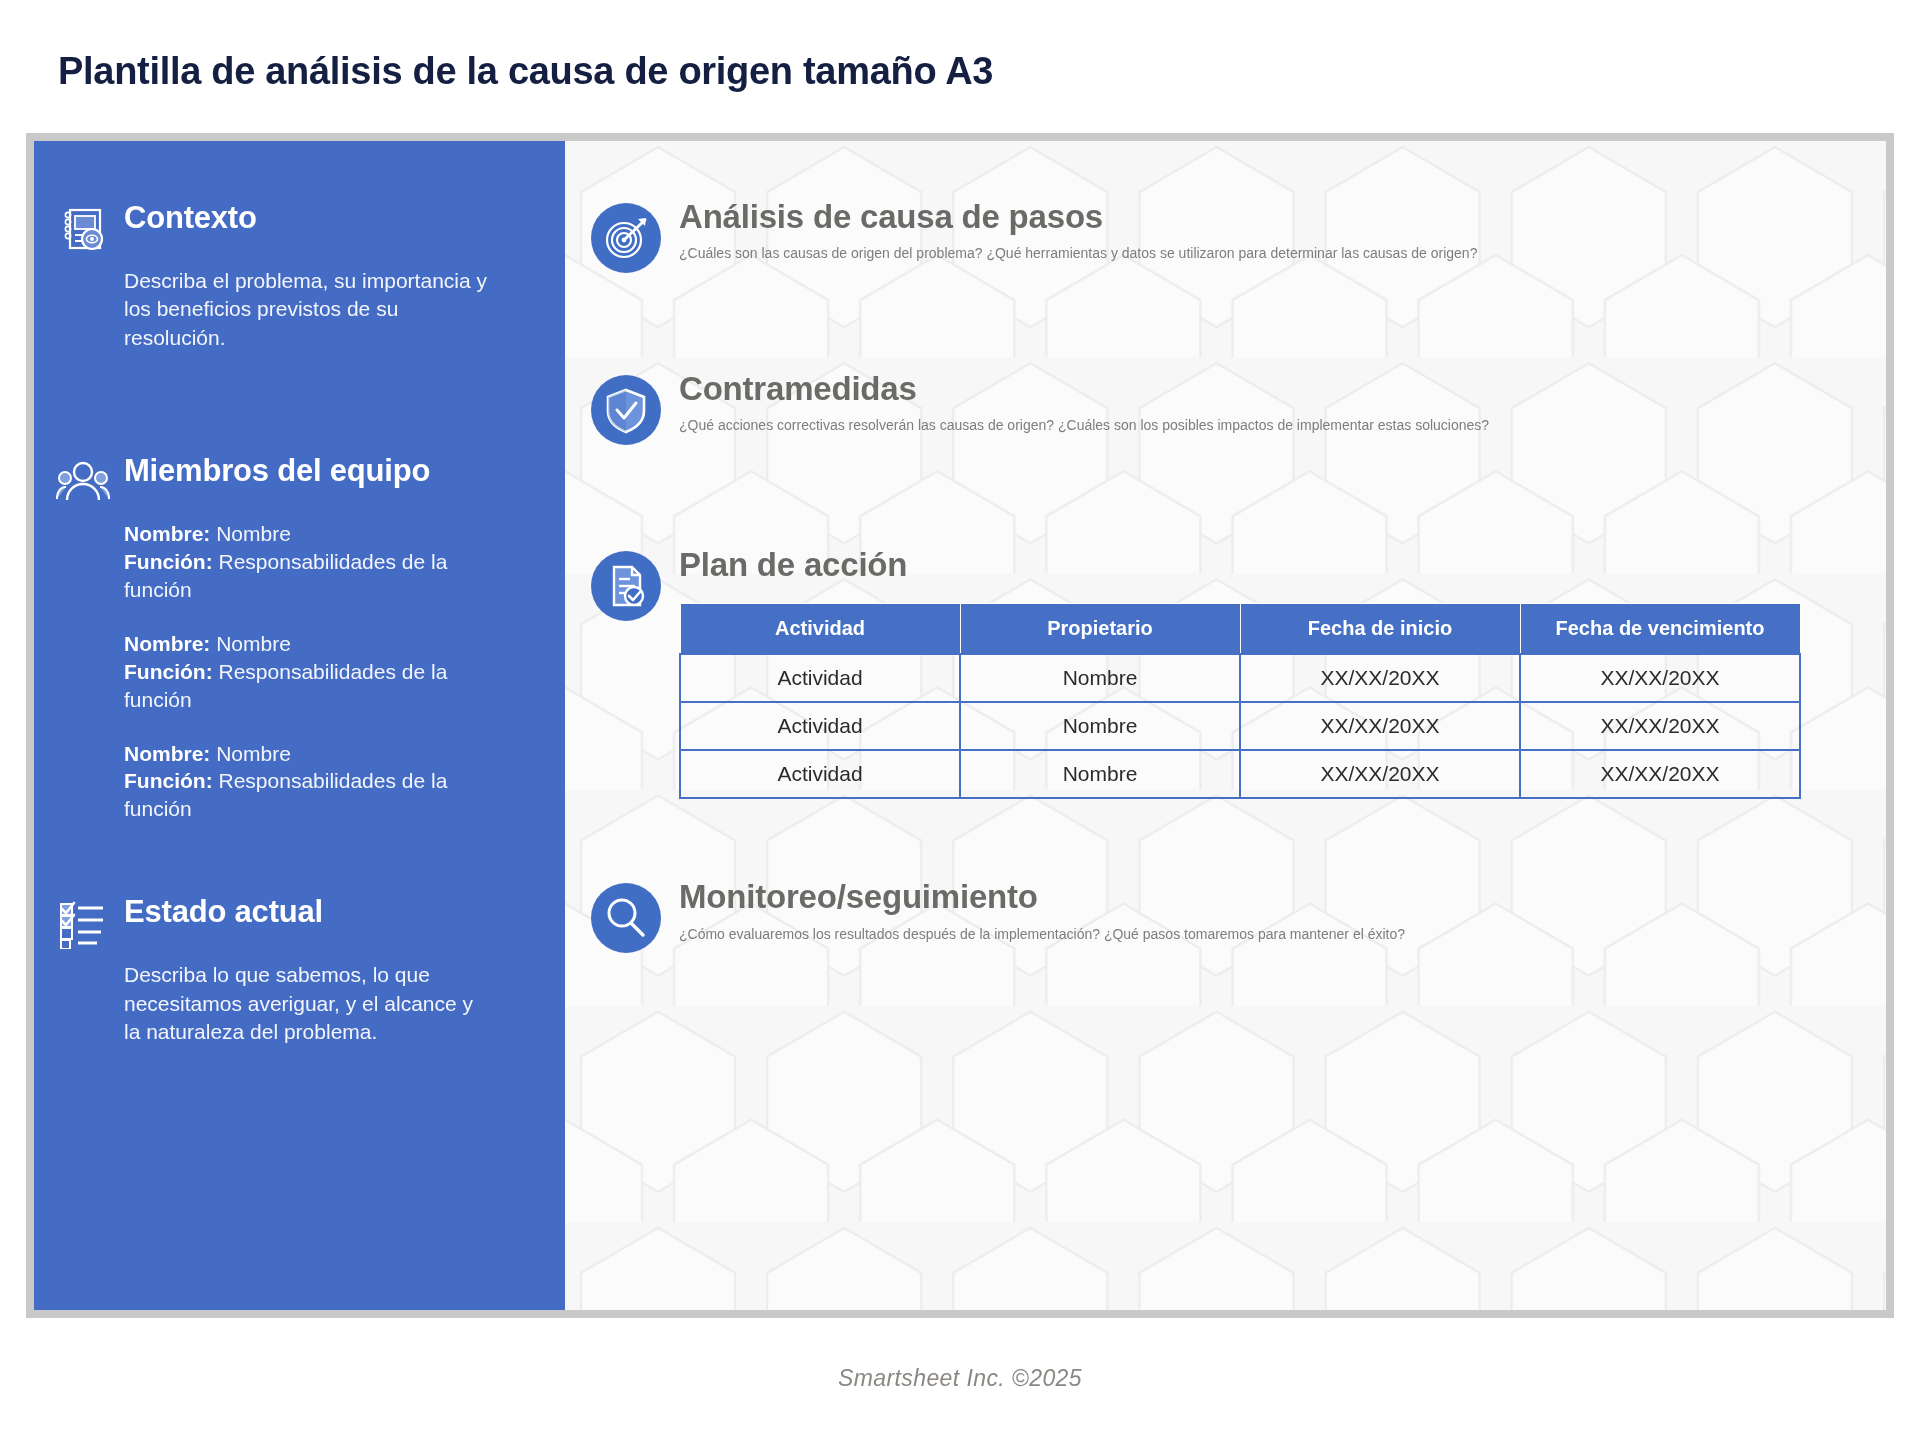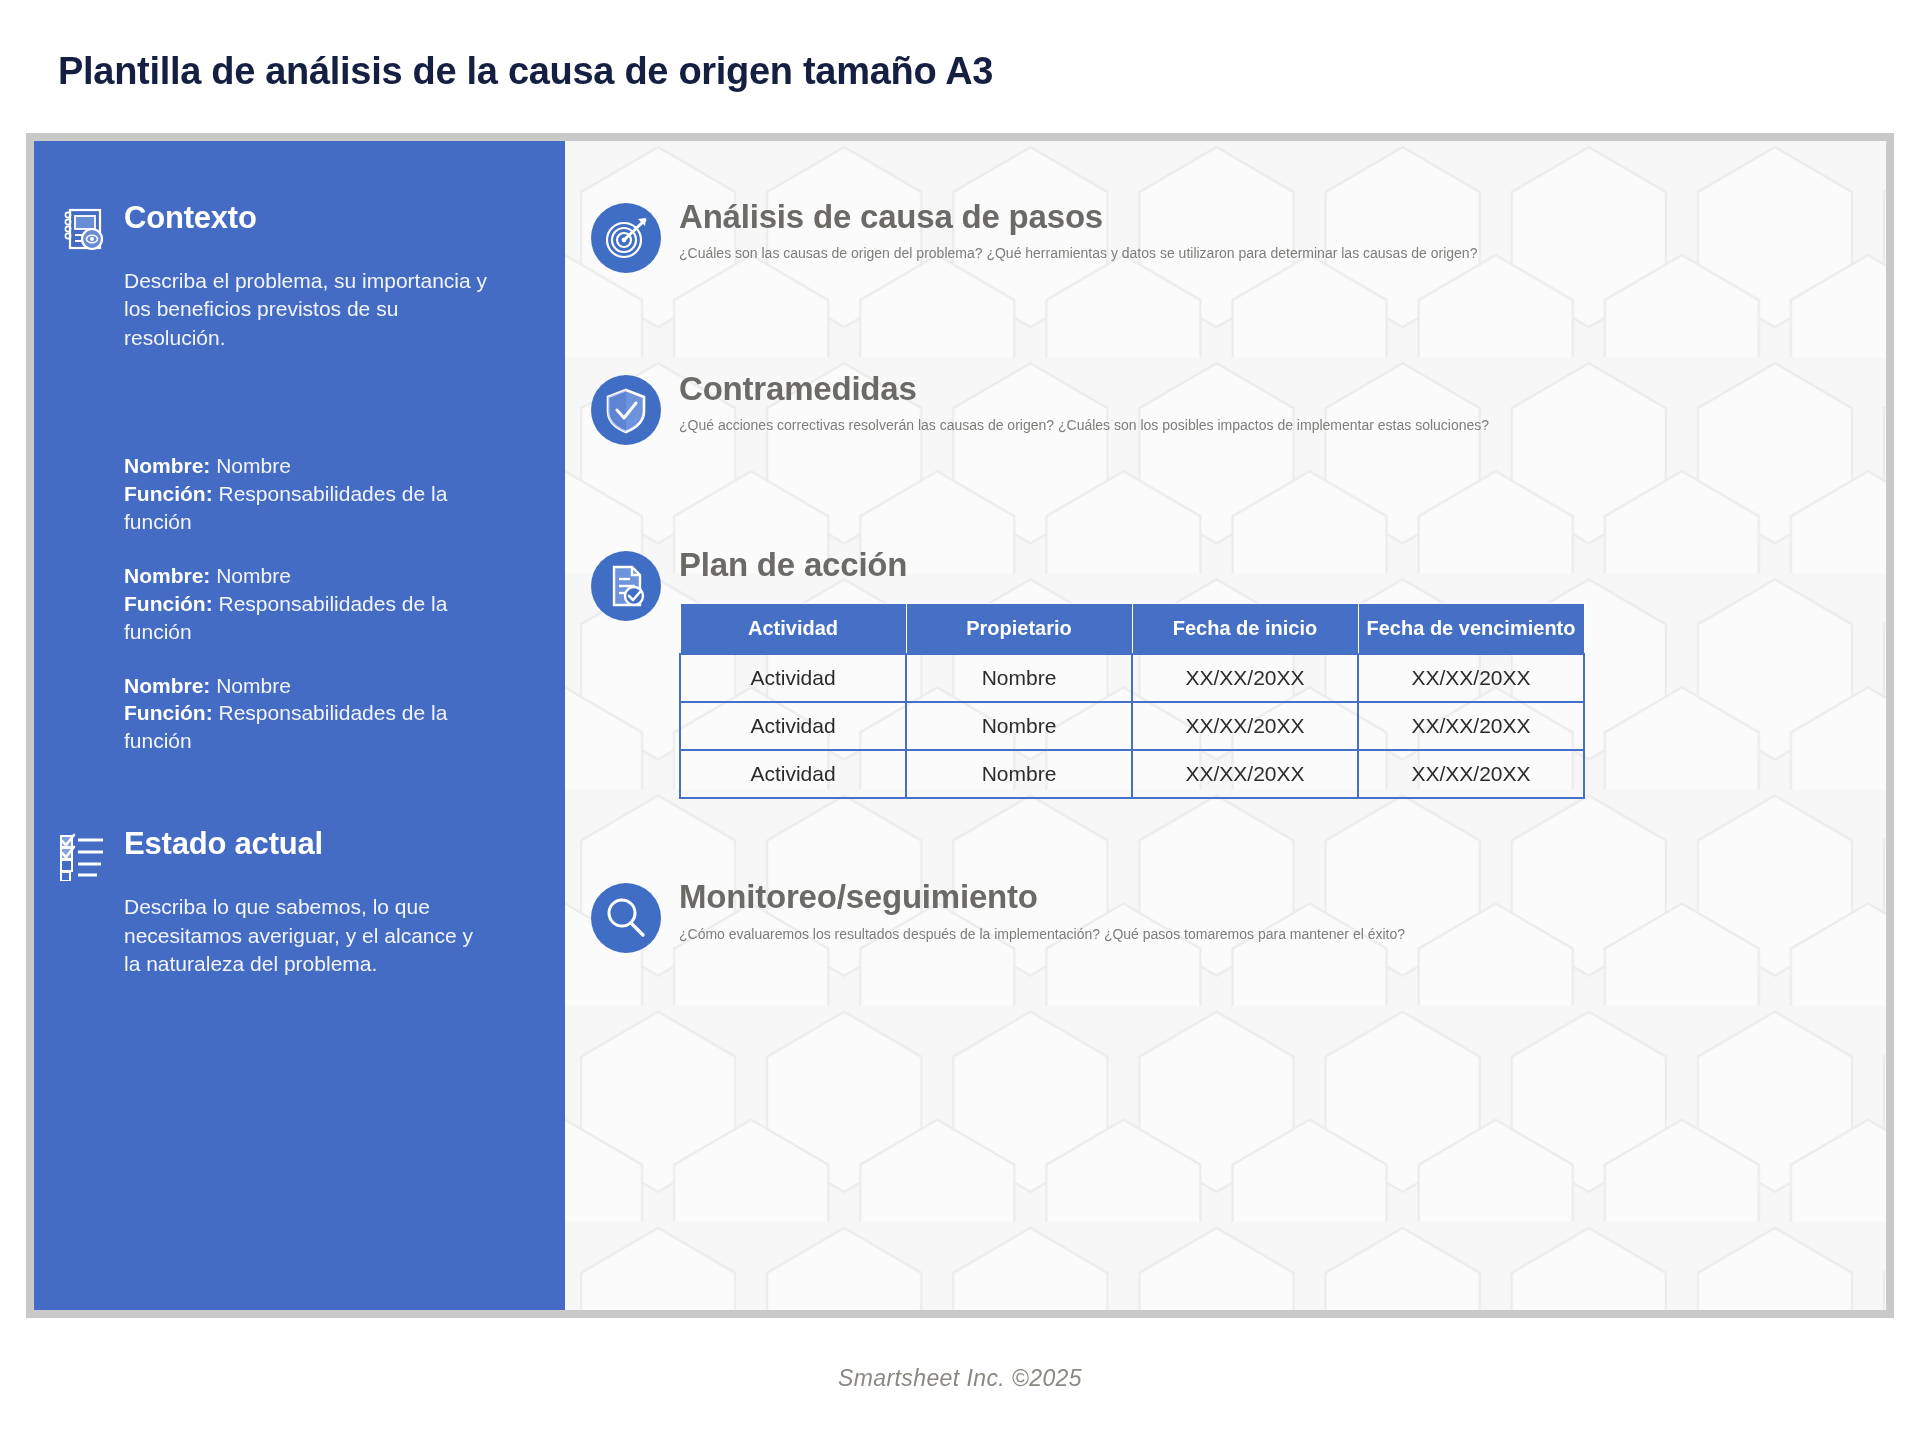--- a/index.html
+++ b/index.html
@@ -156,21 +156,21 @@
     font-size: 14px;
     line-height: 1.33;
     color: #7e7d7a;
     max-width: 1060px;
   }
 
   
   .action-table {
     margin-top: 20px;
     border-collapse: collapse;
-    width: 906px;
+    width: 1122px;
     table-layout: fixed;
   }
   .action-table th {
     background: #4570c6;
     color: #ffffff;
     font-size: 20px;
     font-weight: bold;
     padding: 13px 6px;
     border: 1px solid #ffffff;
     text-align: center;
@@ -226,20 +226,33 @@
               <ellipse cx="34" cy="34" rx="5.5" ry="3.8" fill="none" stroke="#ffffff" stroke-width="1.6"></ellipse>
               <circle cx="34" cy="34" r="1.9" fill="#ffffff"></circle>
             </svg>
           </div>
           <div class="side-title">Contexto</div>
         </div>
         <div class="side-body">Describa el problema, su importancia y los beneficios previstos de su resolución.</div>
       </div>
 
       <div class="side-block team">
+        <div class="side-head">
+          <div class="side-icon">
+            <svg width="54" height="50" viewBox="0 0 54 50">
+              <circle cx="27" cy="14" r="9" fill="none" stroke="#ffffff" stroke-width="2.4"></circle>
+              <path d="M11 42 a16 16 0 0 1 32 0" fill="none" stroke="#ffffff" stroke-width="2.4"></path>
+              <circle cx="9" cy="20" r="6" fill="#7fa0dd" stroke="#ffffff" stroke-width="2"></circle>
+              <path d="M1 41 a8.5 11 0 0 1 9 -12" fill="#7fa0dd" stroke="#ffffff" stroke-width="2"></path>
+              <circle cx="45" cy="20" r="6" fill="#7fa0dd" stroke="#ffffff" stroke-width="2"></circle>
+              <path d="M53 41 a8.5 11 0 0 0 -9 -12" fill="#7fa0dd" stroke="#ffffff" stroke-width="2"></path>
+            </svg>
+          </div>
+          <div class="side-title">Miembros del equipo</div>
+        </div>
         <div class="side-body">
           <div class="member">
             <p><b>Nombre:</b>
               <span>Nombre</span></p>
             <p><b>Función:</b>
               <span>Responsabilidades de la función</span></p>
           </div>
           <div class="member">
             <p><b>Nombre:</b>
               <span>Nombre</span></p>

